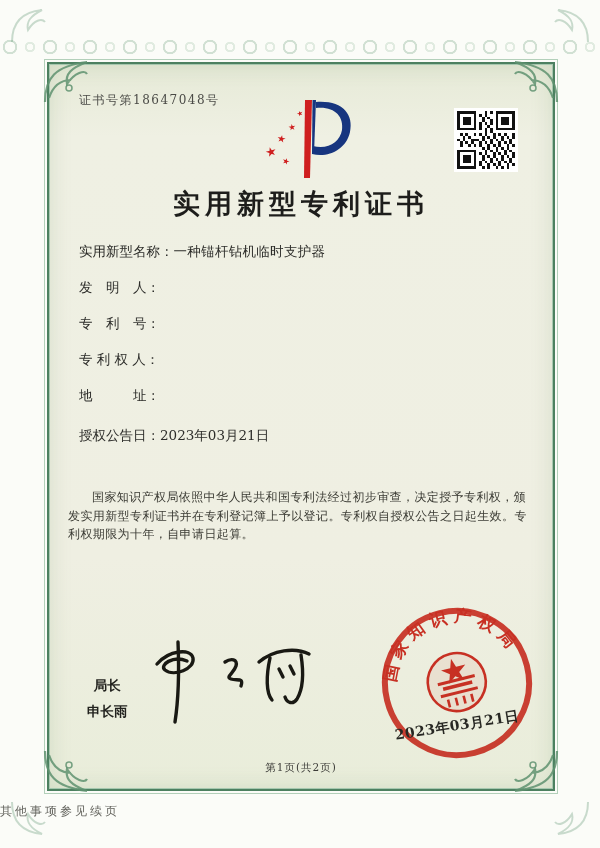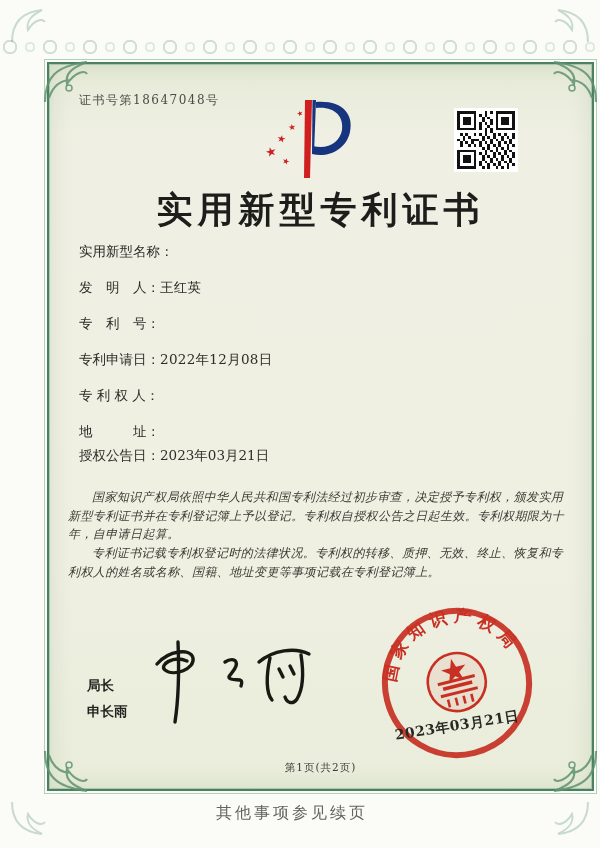--- a/index.html
+++ b/index.html
@@ -17,21 +17,21 @@
     background-size:40px 22px;
   }
   .orn-corner{position:absolute;width:40px;height:40px;opacity:.35;}
   .orn-tl{left:8px;top:6px;}
   .orn-tr{right:8px;top:6px;transform:scaleX(-1);}
   .orn-bl{left:8px;bottom:10px;transform:scaleY(-1);}
   .orn-br{right:8px;bottom:10px;transform:scale(-1,-1);}
 
   
   .frame{
-    position:absolute;left:47px;top:62px;width:547px;height:729px;
+    position:absolute;left:47px;top:62px;width:508px;height:729px;
     box-sizing:border-box;
     border:2px solid #4c8060;
     outline:1px solid #b3d0ba;
     outline-offset:2px;
     background:linear-gradient(180deg,#e6ead7 0%,#eff0e3 10%,#efefe2 68%,#e9edda 100%);
     box-shadow:inset 0 0 0 1px #a6c8af, inset 0 0 22px rgba(120,150,110,.22);
   }
   .frame-corner{position:absolute;width:46px;height:46px;}
   .fc-tl{left:-6px;top:-6px;}
   .fc-tr{right:-6px;top:-6px;transform:scaleX(-1);}
@@ -40,53 +40,53 @@
 
   .cert-no{
     position:absolute;left:30px;top:28px;
     font-size:12px;color:#4a4a46;letter-spacing:1.5px;
   }
   .logo{position:absolute;left:197px;top:30px;width:112px;height:92px;}
   .qr{position:absolute;left:405px;top:44px;width:58px;height:58px;background:#fff;padding:3px;}
 
   .title{
     position:absolute;left:0;right:0;top:122px;margin:0;
-    text-align:center;font-size:36px;font-weight:bold;color:#1d1d1b;
+    text-align:center;font-size:27px;font-weight:bold;color:#1d1d1b;
     letter-spacing:5px;
     font-family:Liberation Serif, serif;
   }
 
   .fields{position:absolute;left:30px;right:24px;top:177px;font-size:13.5px;color:#2d2d2a;}
   .row{display:flex;align-items:flex-start;line-height:21px;margin-bottom:15px;justify-content:space-between;}
-  .row.addr{margin-bottom:3px;}
+  .row.addr{margin-bottom:19px;}
   .row .lbl{white-space:pre;flex:none;}
   .row .val{flex:1;letter-spacing:.3px;}
   .row.double{display:flex;gap:36px;}
   .pair{display:flex;}
 
   .legal{
     position:absolute;left:19px;right:22px;margin:0;
-    font-size:12px;font-style:italic;color:#3b3b34;
+    font-size:12px;color:#3b3b34;
     line-height:18.5px;text-indent:2em;letter-spacing:.4px;
   }
   .legal.p1{top:424px;}
   .legal.p2{top:480px;}
 
-  .sig-block{position:absolute;left:38px;top:608px;font-size:13.5px;color:#22221e;line-height:26px;font-weight:600;}
+  .sig-block{position:absolute;left:38px;top:608px;font-size:13.5px;color:#22221e;line-height:26px;font-weight:600;text-align:center;}
   .signature{position:absolute;left:88px;top:572px;width:215px;height:92px;}
 
   .seal{position:absolute;left:327px;top:538px;width:162px;height:162px;mix-blend-mode:multiply;opacity:.95;}
 
   .page-num{
     position:absolute;left:0;right:0;bottom:14px;text-align:center;
     font-size:10.5px;color:#3c3c38;letter-spacing:1px;
   }
   .cont-note{
-    position:absolute;left:0;right:16px;top:803px;text-align:center;
-    font-size:16px;color:#64645e;letter-spacing:3px;
+    position:absolute;left:0;right:16px;top:803px;
+    font-size:12px;color:#64645e;letter-spacing:3px;
   }
 </style>
 </head>
 <body>
 
 <div class="orn-band"></div>
 <svg class="orn-corner orn-tl" viewBox="0 0 40 40">
     <path d="M4,36 C4,16 14,6 34,4 C22,10 18,16 20,24 C26,14 34,12 37,16" fill="none" stroke="#6b9d7c" stroke-width="2"></path>
   </svg>
 <svg class="orn-corner orn-tr" viewBox="0 0 40 40">
@@ -250,48 +250,43 @@
       <rect x="0" y="14" width="7" height="7" fill="#111"></rect>
       <rect x="1" y="15" width="5" height="5" fill="#fff"></rect>
       <rect x="2" y="16" width="3" height="3" fill="#111"></rect>
     </svg>
 
   <h1 class="title">实用新型专利证书</h1>
 
   <div class="fields">
     <div class="row">
       <span class="lbl">实用新型名称：</span>
+      <span class="val">一种锚杆钻机临时支护器</span>
     </div>
     <div class="row">
       <span class="lbl">发　明　人：</span>
-      <span class="val">王红英</span>
     </div>
     <div class="row">
       <span class="lbl">专　利　号：</span>
-    </div>
-    <div class="row">
-      <span class="lbl">专利申请日：</span>
-      <span class="val">2022年12月08日</span>
     </div>
     <div class="row">
       <span class="lbl">专 利 权 人：</span>
     </div>
     <div class="row addr">
       <span class="lbl">地　　　址：</span>
     </div>
     <div class="row double">
       <span class="pair">
         <span class="lbl">授权公告日：</span>
         <span>2023年03月21日</span>
       </span>
     </div>
   </div>
 
   <p class="legal p1">国家知识产权局依照中华人民共和国专利法经过初步审查，决定授予专利权，颁发实用新型专利证书并在专利登记簿上予以登记。专利权自授权公告之日起生效。专利权期限为十年，自申请日起算。</p>
-  <p class="legal p2">专利证书记载专利权登记时的法律状况。专利权的转移、质押、无效、终止、恢复和专利权人的姓名或名称、国籍、地址变更等事项记载在专利登记簿上。</p>
 
   <div class="sig-block">
     <div>局长</div>
     <div>申长雨</div>
   </div>
 
   <svg class="signature" viewBox="0 0 215 92">
     <g fill="none" stroke="#191913" stroke-width="3.4" stroke-linecap="round" stroke-linejoin="round">
       <path d="M20,28 C32,14 54,12 56,22 C58,33 37,41 28,34 C22,29 36,19 50,25"></path>
       <path d="M41,6 C42,30 42,60 38,86"></path>

